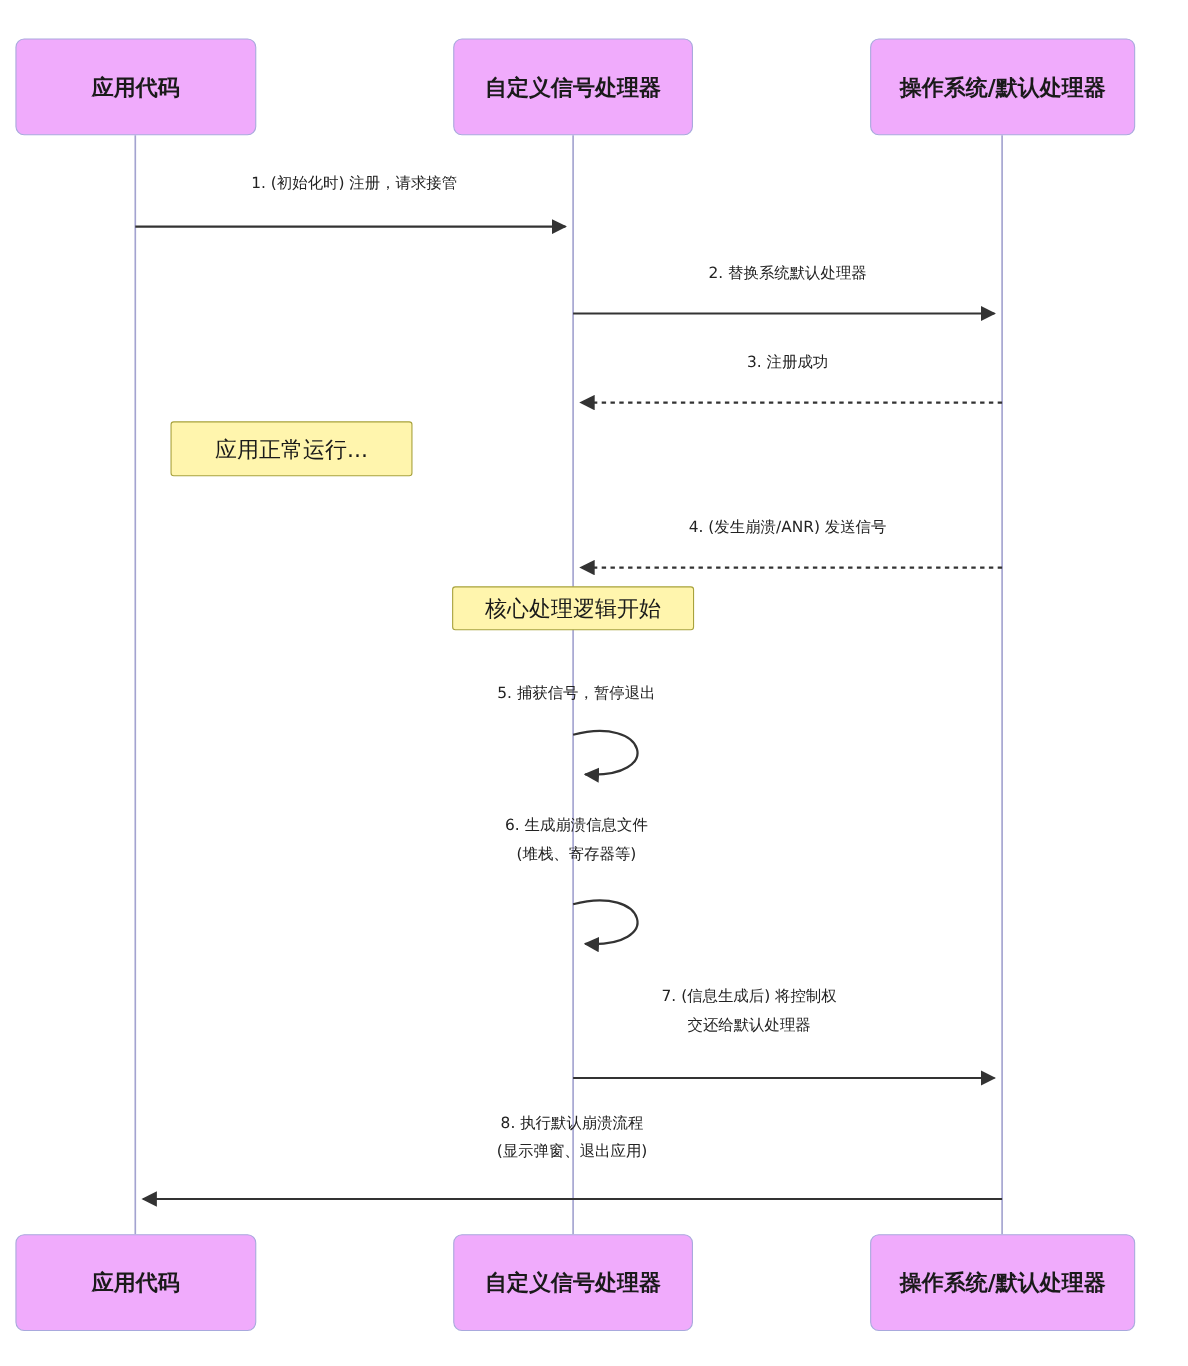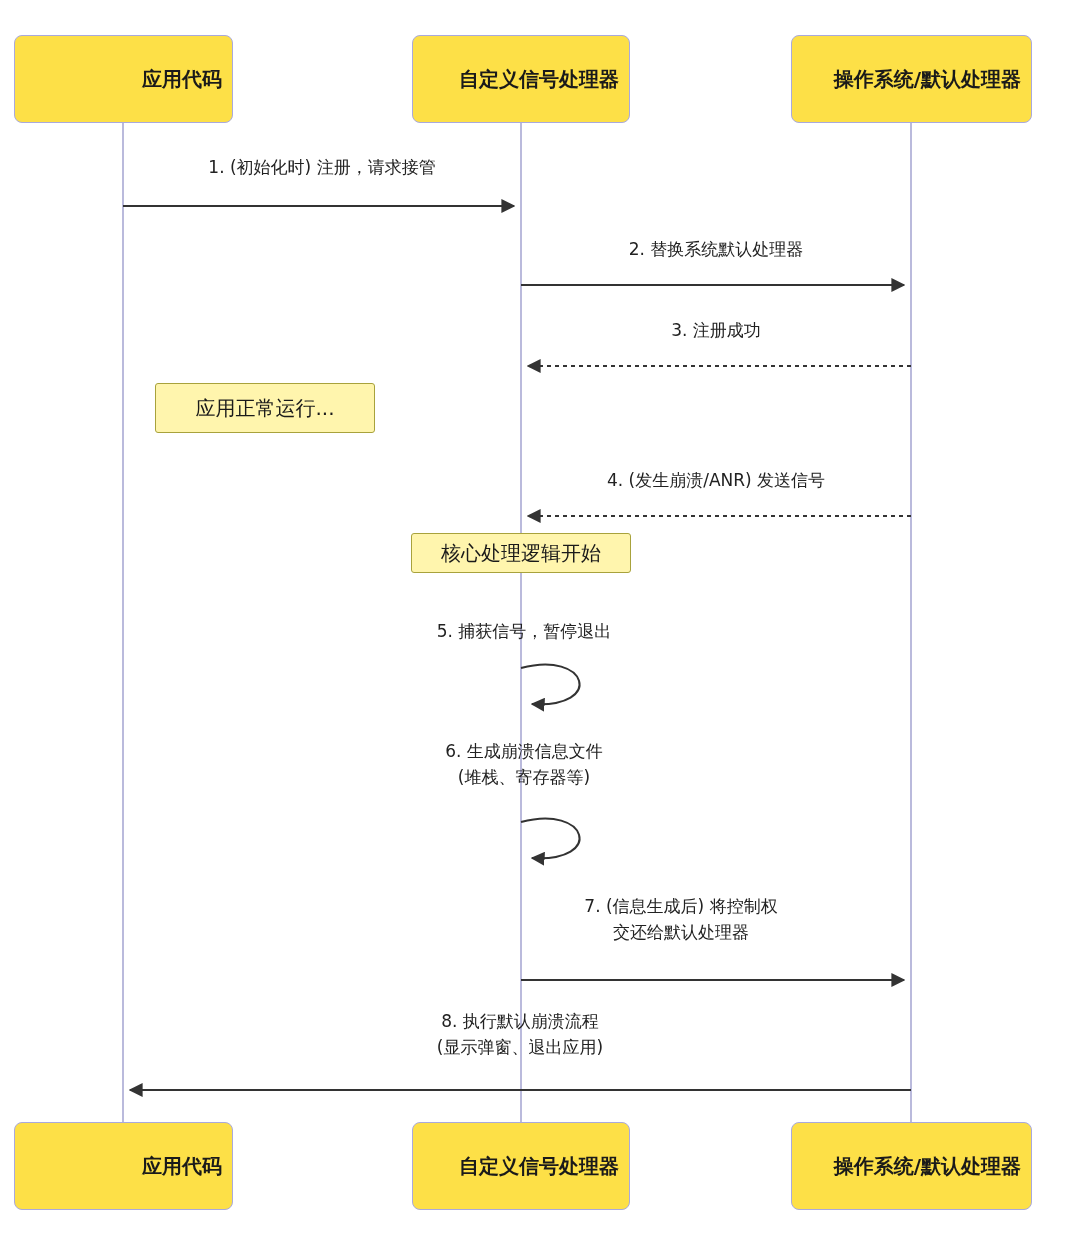--- a/index.html
+++ b/index.html
@@ -18,37 +18,37 @@
   svg.layer {
     position: absolute;
     left: 0;
     top: 0;
     width: 1080px;
     height: 1242px;
   }
   .participant {
     position: absolute;
     box-sizing: border-box;
-    background: #fde047;
+    background: #f0abfc;
     border: 1px solid #a9a9dd;
     border-radius: 8px;
     display: flex;
     align-items: center;
-    justify-content: flex-end;
+    justify-content: center;
     color: #1a1a1a;
     font-size: 20px;
     font-weight: 600;
     text-align: center;
     padding: 0 10px;
   }
   .msg-label {
     position: absolute;
     transform: translateX(-50%);
     color: #222222;
-    font-size: 17px;
+    font-size: 14px;
     font-weight: 500;
     line-height: 26px;
     text-align: center;
     white-space: pre-line;
   }
   .note {
     position: absolute;
     box-sizing: border-box;
     background: #fff5ad;
     border: 1px solid #a8a23c;

